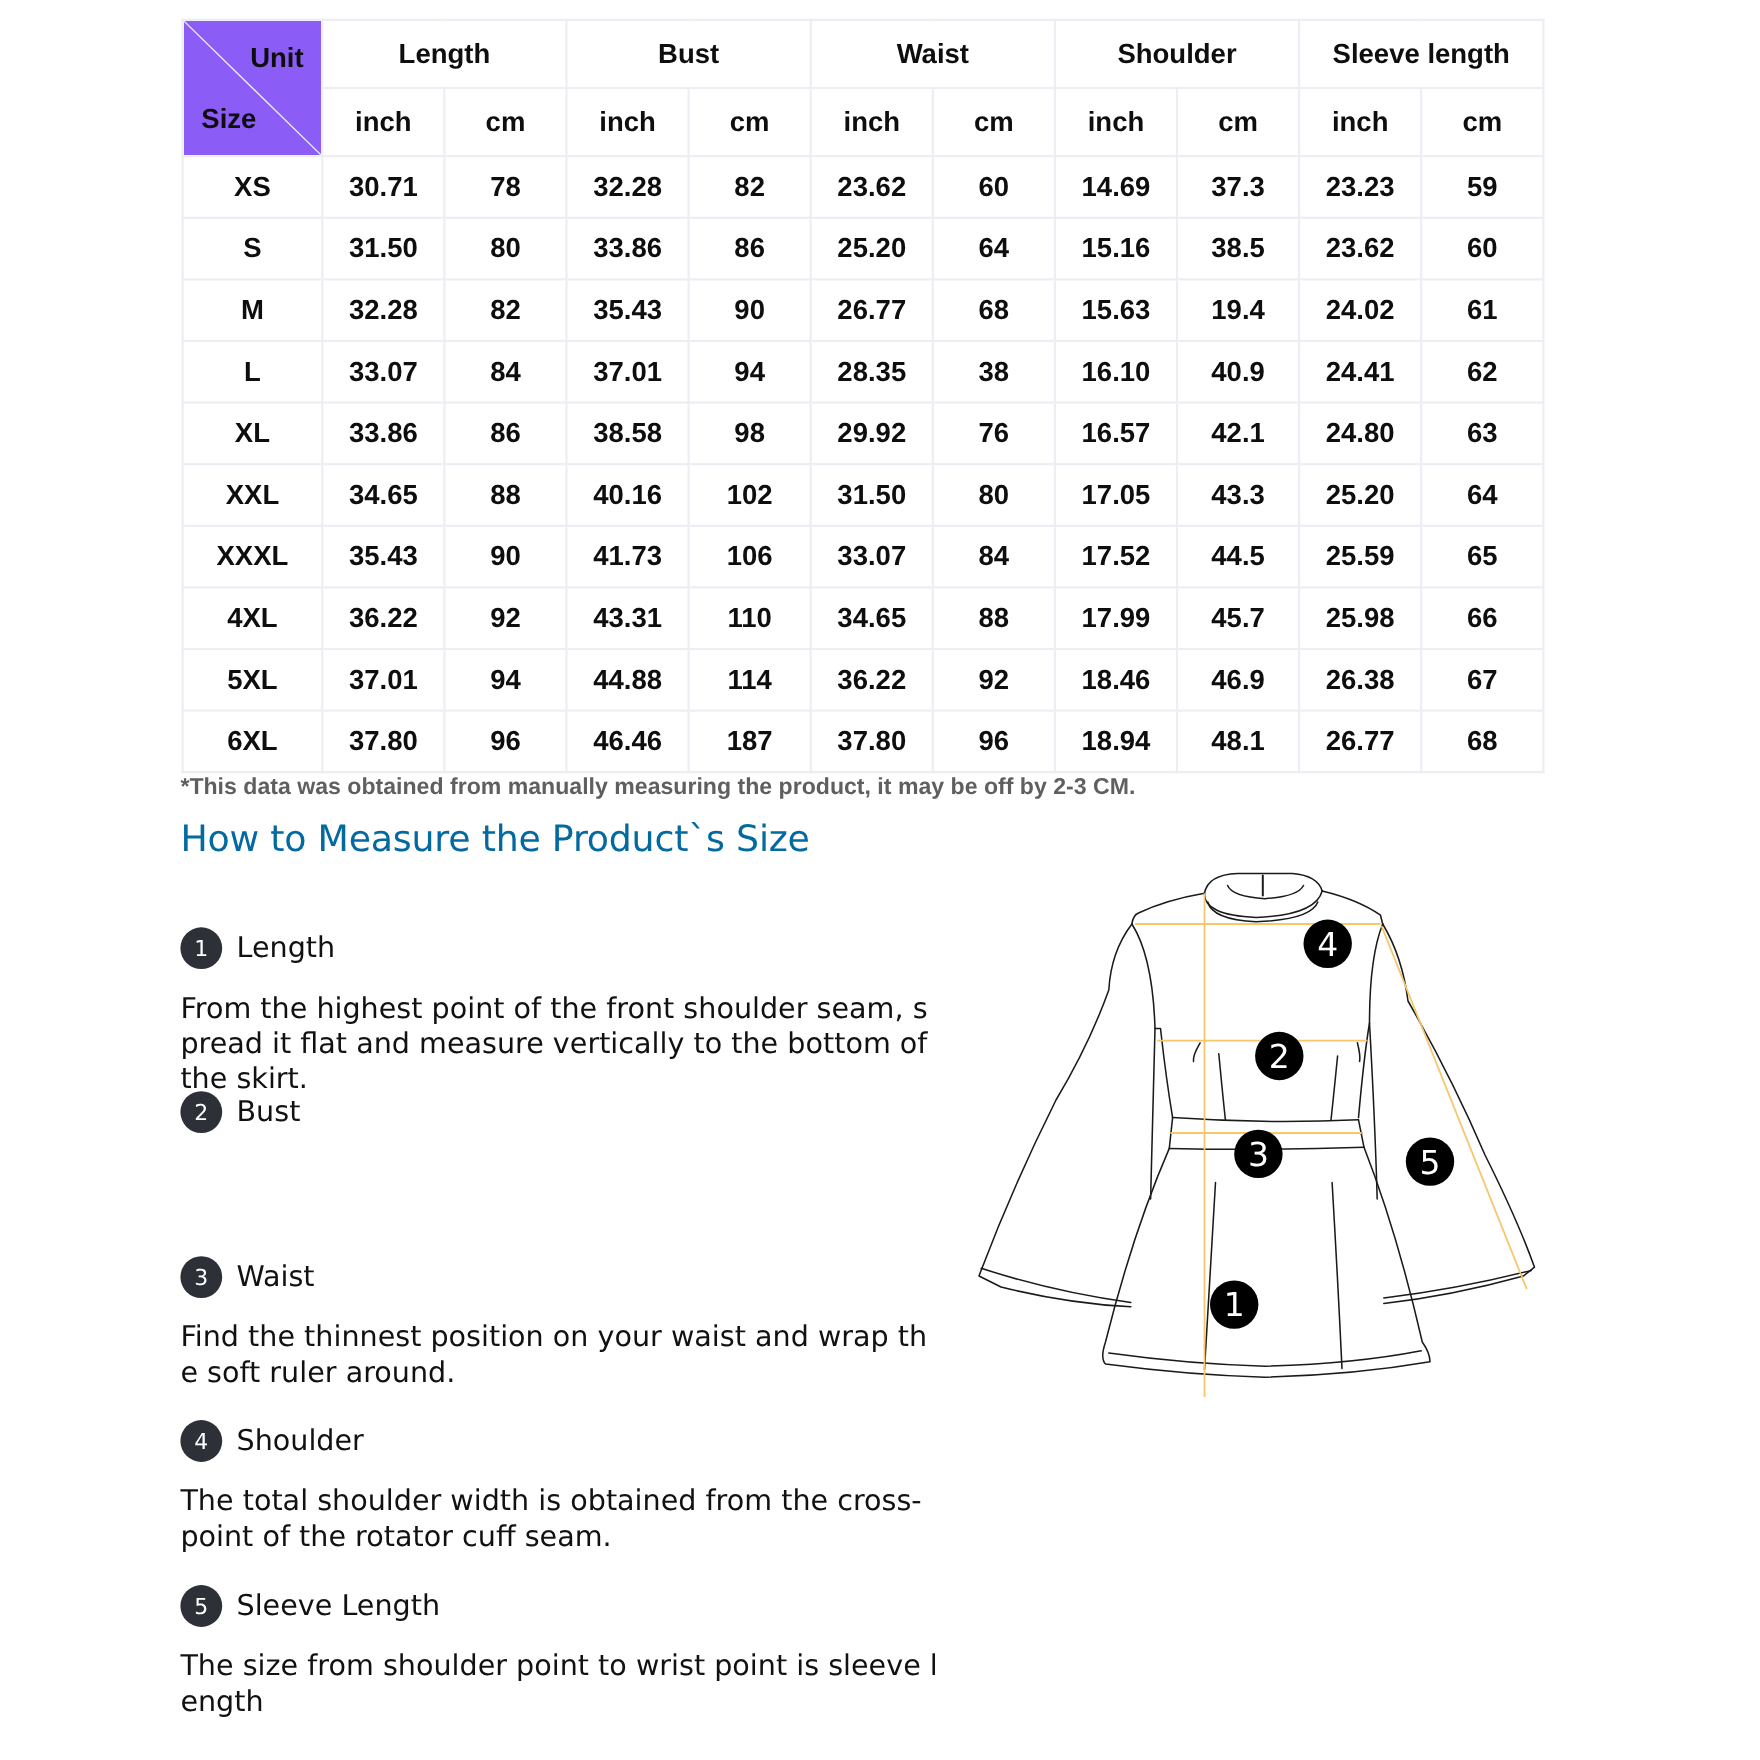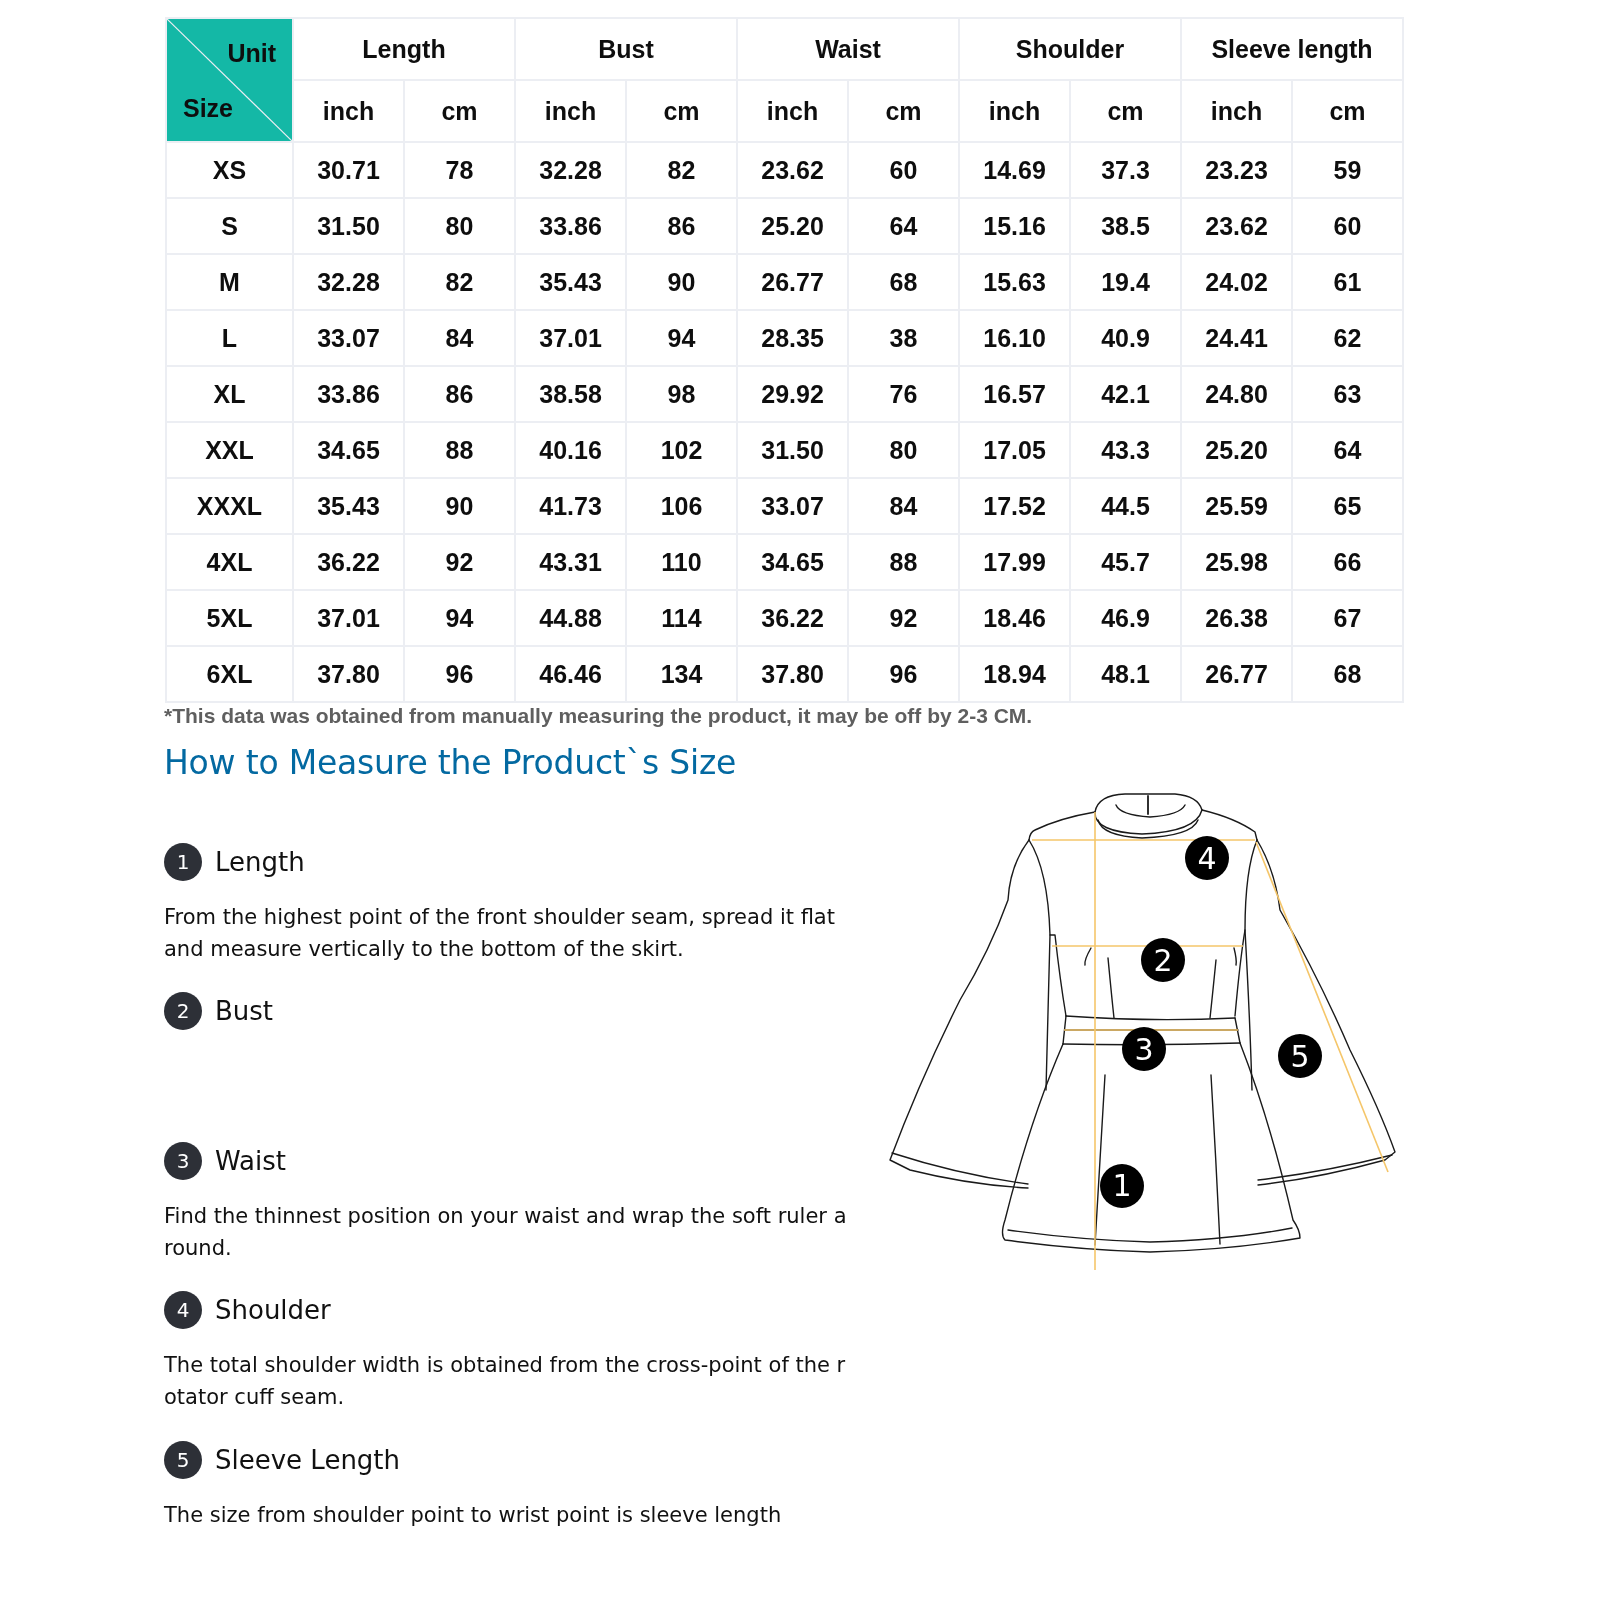--- a/index.html
+++ b/index.html
@@ -35,21 +35,21 @@
       padding: 0;
     }
     .size-table col.c-size { width: 127px; }
     .size-table col.c-val  { width: 111px; }
     .size-table tr.h1 th { height: 60px; }
     .size-table tr.h2 th { height: 60px; }
     .size-table tbody td { height: 54px; }
 
     .corner-cell {
       position: relative;
-      background: #14b8a6;
+      background: #8b5cf6;
       margin-top: 36px;
     }
     .corner-cell svg.diag {
       position: absolute;
       left: 0; top: 0;
       width: 100%; height: 100%;
     }
     .corner-cell .unit-label {
       position: absolute;
       right: 16px;
@@ -109,21 +109,21 @@
     }
     .item-title {
       margin-left: 13px;
       font-family: "DejaVu Sans", sans-serif;
       font-size: 26px;
       color: #111111;
     }
     .item-desc {
       margin-top: 19px;
       font-family: "DejaVu Sans", sans-serif;
-      font-size: 21px;
+      font-size: 26px;
       line-height: 32px;
       color: #111111;
       width: 690px;
       word-break: break-all;
     }
 
     
     .diagram {
       position: absolute;
       left: 880px;
@@ -293,21 +293,21 @@
         <td>18.46</td>
         <td>46.9</td>
         <td>26.38</td>
         <td>67</td>
       </tr>
       <tr>
         <td>6XL</td>
         <td>37.80</td>
         <td>96</td>
         <td>46.46</td>
-        <td>134</td>
+        <td>187</td>
         <td>37.80</td>
         <td>96</td>
         <td>18.94</td>
         <td>48.1</td>
         <td>26.77</td>
         <td>68</td>
       </tr>
     </tbody>
 </table>
 

